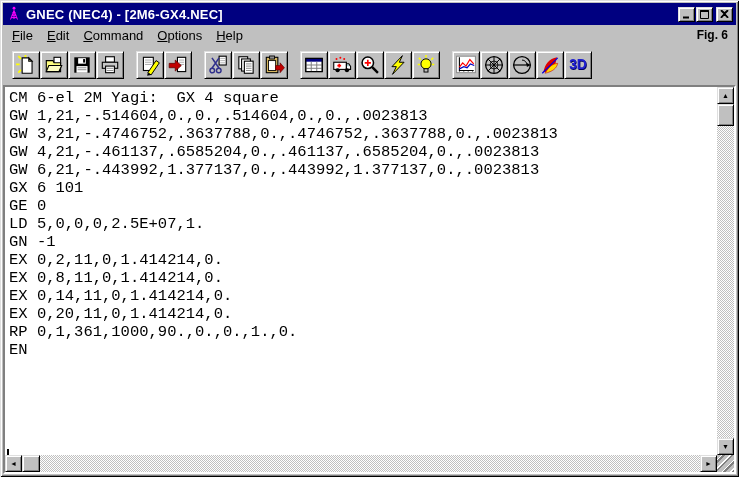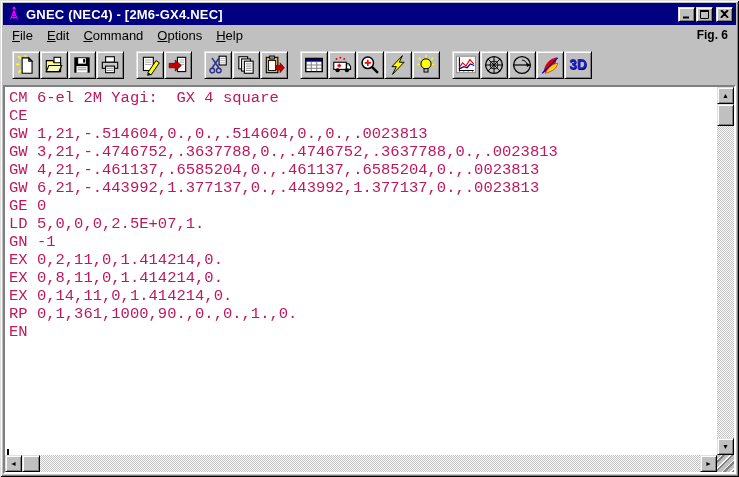--- a/index.html
+++ b/index.html
@@ -57,21 +57,21 @@
   
   .content {
     flex:1; min-height:0; border:2px solid; border-color:#808080 #fff #fff #808080;
     display:grid; grid-template-columns:1fr 17px; grid-template-rows:1fr 17px;
     background:#fff;
   }
   .editor {
     overflow:hidden; background:#fff; position:relative;
     padding:2px 0 0 4px;
     font-family:"Liberation Mono","DejaVu Sans Mono",monospace;
-    font-size:15.5px; line-height:18px; color:#be185d;
+    font-size:15.5px; line-height:18px; color:#000000;
   }
   .code-line { white-space:pre; height:18px; }
   .caret { position:absolute; left:2px; top:362px; width:2px; height:10px; background:#000; }
 
   .dither {
     background-color:#c0c0c0;
     background-image:
       linear-gradient(45deg,#fff 25%,transparent 25%,transparent 75%,#fff 75%),
       linear-gradient(45deg,#fff 25%,transparent 25%,transparent 75%,#fff 75%);
     background-size:2px 2px; background-position:0 0,1px 1px;
@@ -356,31 +356,32 @@
             <use href="#plot-3d-icon"></use>
           </svg>
         </button>
       </div>
     </div>
 
   <div class="content">
     <div class="editor">
       <div id="editor-lines">
           <div class="code-line">CM 6-el 2M Yagi:  GX 4 square</div>
-          <div class="code-line">CE</div>
           <div class="code-line">GW 1,21,-.514604,0.,0.,.514604,0.,0.,.0023813</div>
           <div class="code-line">GW 3,21,-.4746752,.3637788,0.,.4746752,.3637788,0.,.0023813</div>
           <div class="code-line">GW 4,21,-.461137,.6585204,0.,.461137,.6585204,0.,.0023813</div>
           <div class="code-line">GW 6,21,-.443992,1.377137,0.,.443992,1.377137,0.,.0023813</div>
+          <div class="code-line">GX 6 101</div>
           <div class="code-line">GE 0</div>
           <div class="code-line">LD 5,0,0,0,2.5E+07,1.</div>
           <div class="code-line">GN -1</div>
           <div class="code-line">EX 0,2,11,0,1.414214,0.</div>
           <div class="code-line">EX 0,8,11,0,1.414214,0.</div>
           <div class="code-line">EX 0,14,11,0,1.414214,0.</div>
+          <div class="code-line">EX 0,20,11,0,1.414214,0.</div>
           <div class="code-line">RP 0,1,361,1000,90.,0.,0.,1.,0.</div>
           <div class="code-line">EN</div>
         </div>
       <div class="caret"></div>
     </div>
 
     <div class="vscroll dither">
       <span class="sb-btn bevel-up">
         <span>▲</span>
       </span>

